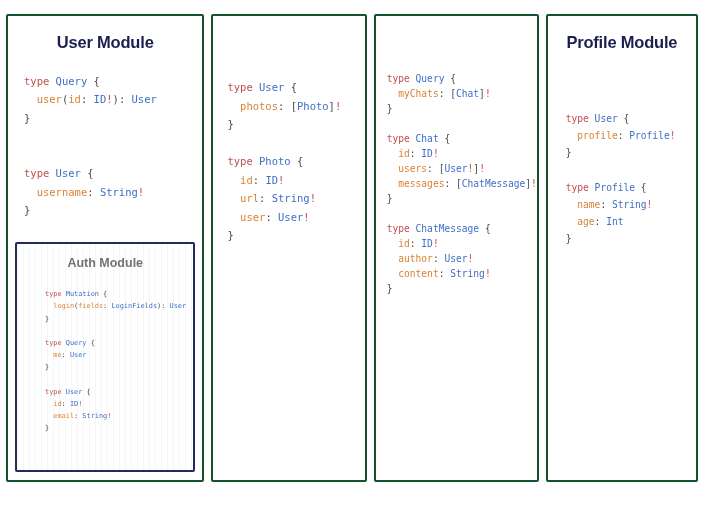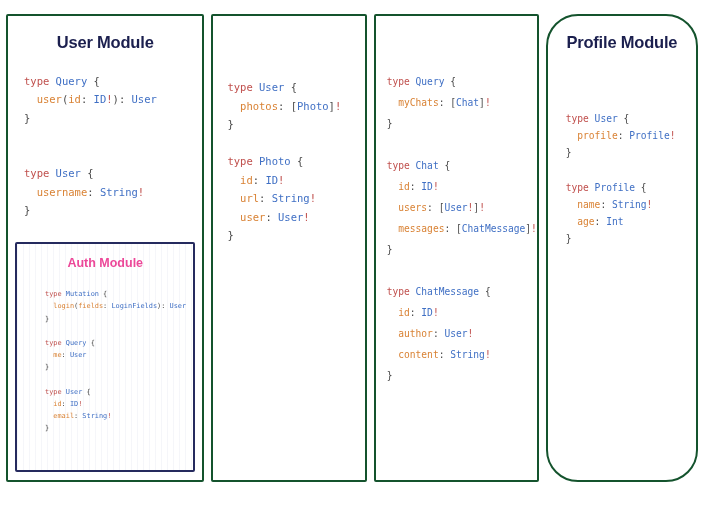--- a/index.html
+++ b/index.html
@@ -34,21 +34,21 @@
     height: 468px;
     display: flex;
     flex-direction: column;
     position: relative;
     overflow: hidden;
   }
 
   .card-user    { width: 202px; }
   .card-gallery { width: 158px; }
   .card-chat    { width: 168px; }
-  .card-profile { width: 155px; border-radius: 32px; }
+  .card-profile { width: 155px; }
 
   .module-title {
     text-align: center;
     font-size: 16.5px;
     font-weight: bold;
     color: #1b1f4e;
     letter-spacing: -0.2px;
     padding-top: 17px;
     padding-bottom: 2px;
     line-height: 1.2;
@@ -61,21 +61,21 @@
     line-height: 18.5px;
     color: #3b3b3b;
     white-space: pre;
     padding-left: 16px;
     padding-right: 9px;
     flex: none;
   }
 
   .code-user    { margin-top: 17px; }
   .code-gallery { margin-top: 62px; padding-left: 14px; }
-  .code-chat    { margin-top: 55px; padding-left: 11px; font-size: 9.6px; line-height: 21px; }
+  .code-chat    { margin-top: 55px; padding-left: 11px; font-size: 9.6px; line-height: 15px; }
   .code-profile { margin-top: 55px; padding-left: 18px; font-size: 9.6px; line-height: 17.2px; }
 
   
   .tk-kw   { color: #c0504d; }          
   .tk-type { color: #3f6fc4; }          
   .tk-field{ color: #d98234; }          
   .tk-punc { color: #4a4a4a; }          
   .tk-bang { color: #c0504d; }          
 
   
@@ -104,21 +104,21 @@
       to right,
       rgba(140,150,190,0.085) 0px,
       rgba(140,150,190,0.085) 1px,
       rgba(255,255,255,0) 1px,
       rgba(255,255,255,0) 6px);
   }
   .auth-title {
     text-align: center;
     font-size: 12.5px;
     font-weight: bold;
-    color: #ec4899;
+    color: #737373;
     padding-top: 12px;
     padding-bottom: 1px;
     position: relative;
     z-index: 2;
   }
   .code-auth {
     font-family: "DejaVu Sans Mono", monospace;
     font-size: 6.9px;
     line-height: 12.2px;
     color: #3b3b3b;

